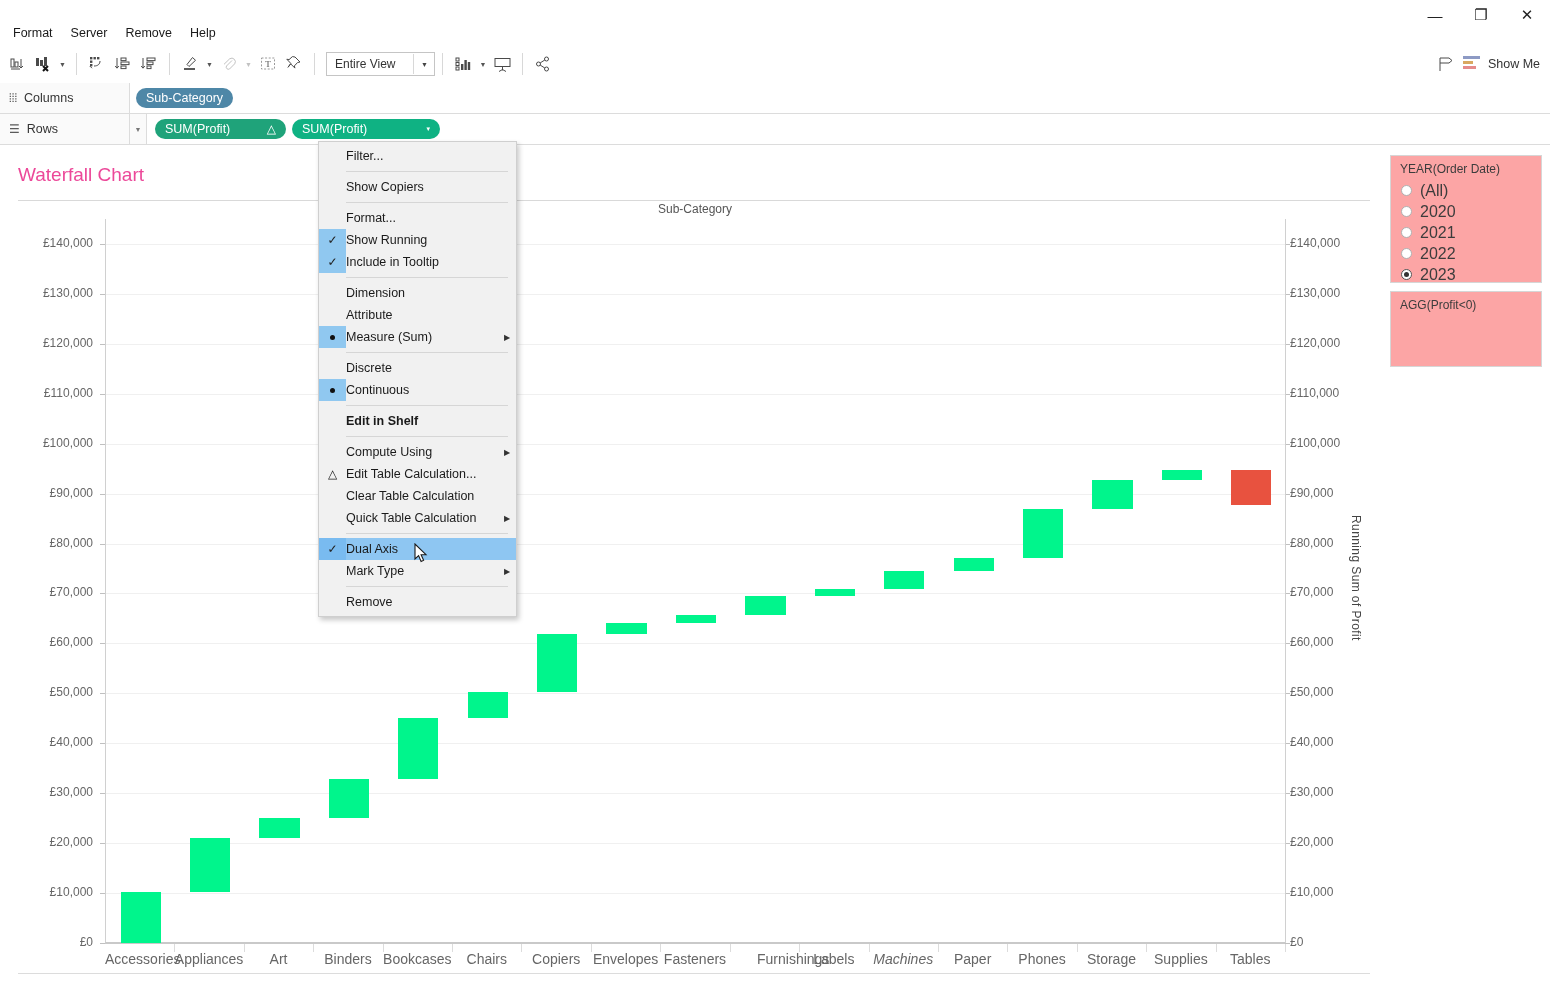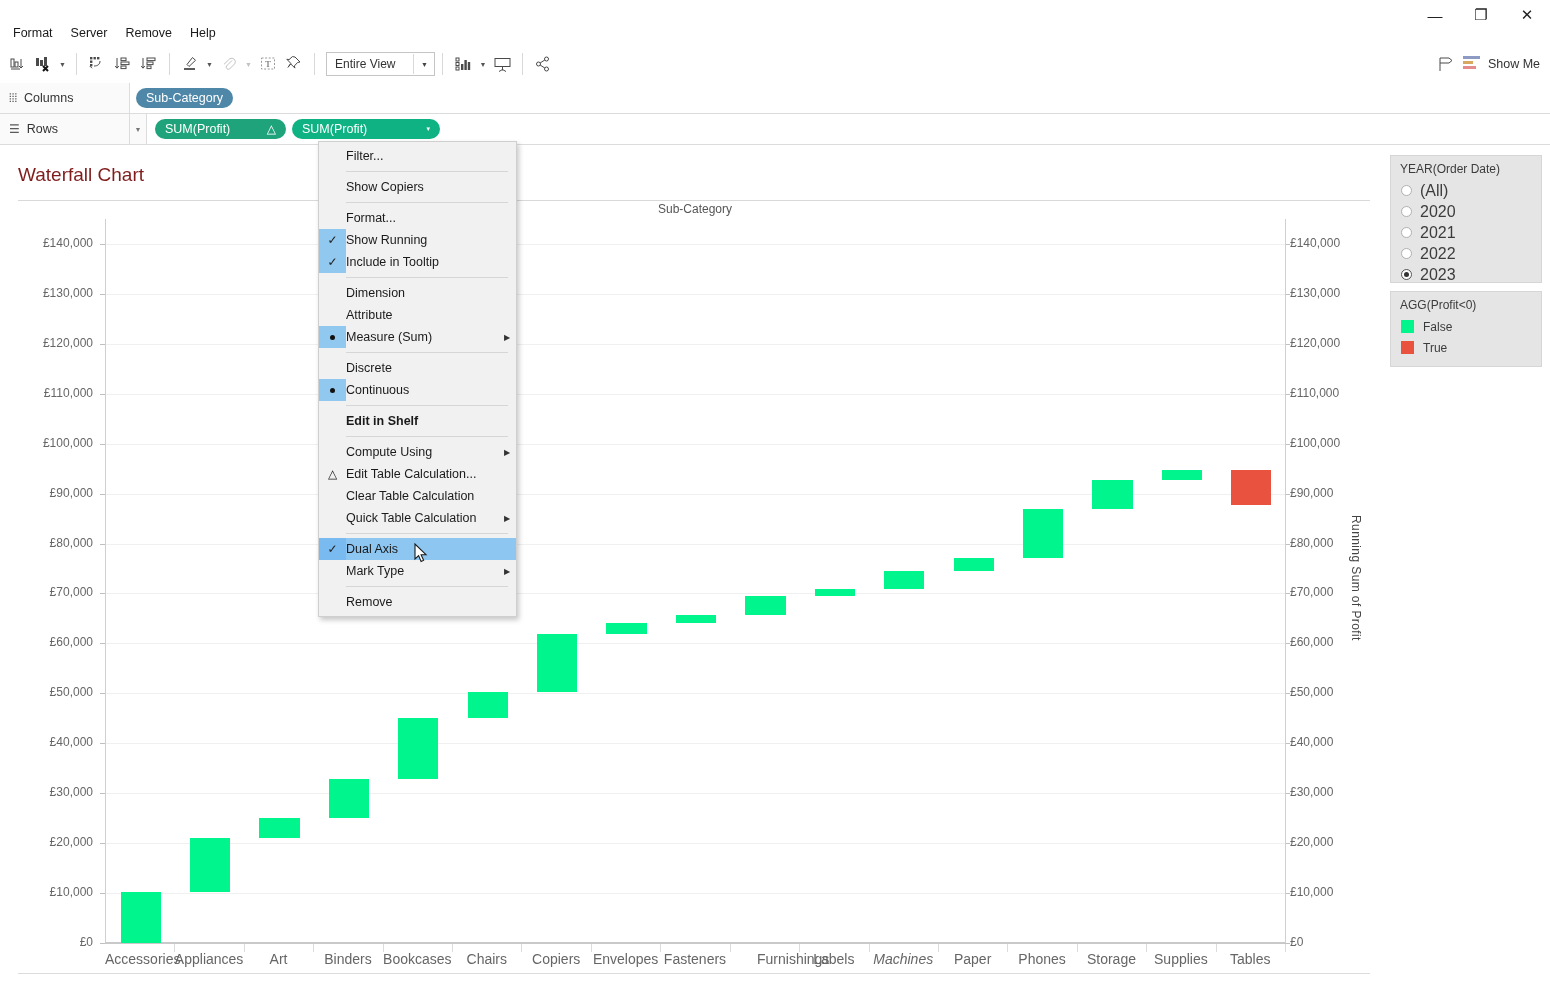--- a/index.html
+++ b/index.html
@@ -89,21 +89,21 @@
   .pill.green{background:#1fa37a;}
   .pill.green2{background:#0fb283;}
   .pill .delta{margin-left:16px;font-size:12px;}
   .pill .pcaret{margin-left:18px;font-size:7px;}
   
   #sheet{
     position:absolute;left:0;top:145px;width:1384px;height:838px;
     background:#ffffff;overflow:hidden;
   }
   #sheet-title{
-    position:absolute;left:18px;top:19px;font-size:19px;color:#7f1d1d;
+    position:absolute;left:18px;top:19px;font-size:19px;color:#ec4899;
     font-weight:400;
   }
   #colhdr-line{position:absolute;left:18px;top:55px;width:1352px;height:1px;background:#d9d9d9;}
   #colhdr{
     position:absolute;left:105px;top:57px;width:1180px;height:16px;
     text-align:center;font-size:12px;color:#555;
   }
   #plot{
     position:absolute;left:105px;top:74px;width:1180px;height:724px;
     border-left:1px solid #d0d0d0;border-bottom:1px solid #c9c9c9;
@@ -123,21 +123,21 @@
   }
   #xaxis-line{position:absolute;left:105px;top:798px;width:1180px;height:1px;background:#c9c9c9;}
   #xaxis-bottom{position:absolute;left:18px;top:828px;width:1352px;height:1px;background:#dcdcdc;}
   #ytitle-right{
     position:absolute;left:1349px;top:370px;
     writing-mode:vertical-rl;font-size:12px;color:#444;letter-spacing:.4px;
   }
   
   .panel{
     position:absolute;left:1390px;width:152px;
-    border:1px solid #d6d6d6;background:#e5e5e5;box-sizing:border-box;
+    border:1px solid #d6d6d6;background:#fca5a5;box-sizing:border-box;
   }
   #panel-year{top:155px;height:128px;}
   #panel-agg{top:291px;height:76px;}
   .panel-title{
     font-size:12px;color:#3c3c3c;padding:6px 0 4px 9px;
   }
   .radio-row{display:flex;align-items:center;gap:8px;padding:1px 0 1px 10px;height:19px;}
   .radio{
     width:11px;height:11px;border:1px solid #b0b0b0;border-radius:50%;
     box-sizing:border-box;background:#fff;position:relative;flex:none;
@@ -507,30 +507,20 @@
       </div>
       <div class="radio-row">
         <div class="radio on"></div>
         <span class="rl">2023</span>
       </div>
     </div>
 </div>
 
 <div class="panel" id="panel-agg">
   <div class="panel-title">AGG(Profit&lt;0)</div>
-  <div id="legend-entries">
-      <div class="swatch-row">
-        <div class="swatch" style="background: rgb(0, 245, 140);"></div>
-        <span class="sl">False</span>
-      </div>
-      <div class="swatch-row">
-        <div class="swatch" style="background: rgb(232, 82, 63);"></div>
-        <span class="sl">True</span>
-      </div>
-    </div>
 </div>
 
 <div id="ctxmenu">
     <div class="cmi">
       <div class="gut"></div>
       <div class="txt">Filter...</div>
       <div class="sub"></div>
     </div>
     <div class="cmsep"></div>
     <div class="cmi">

